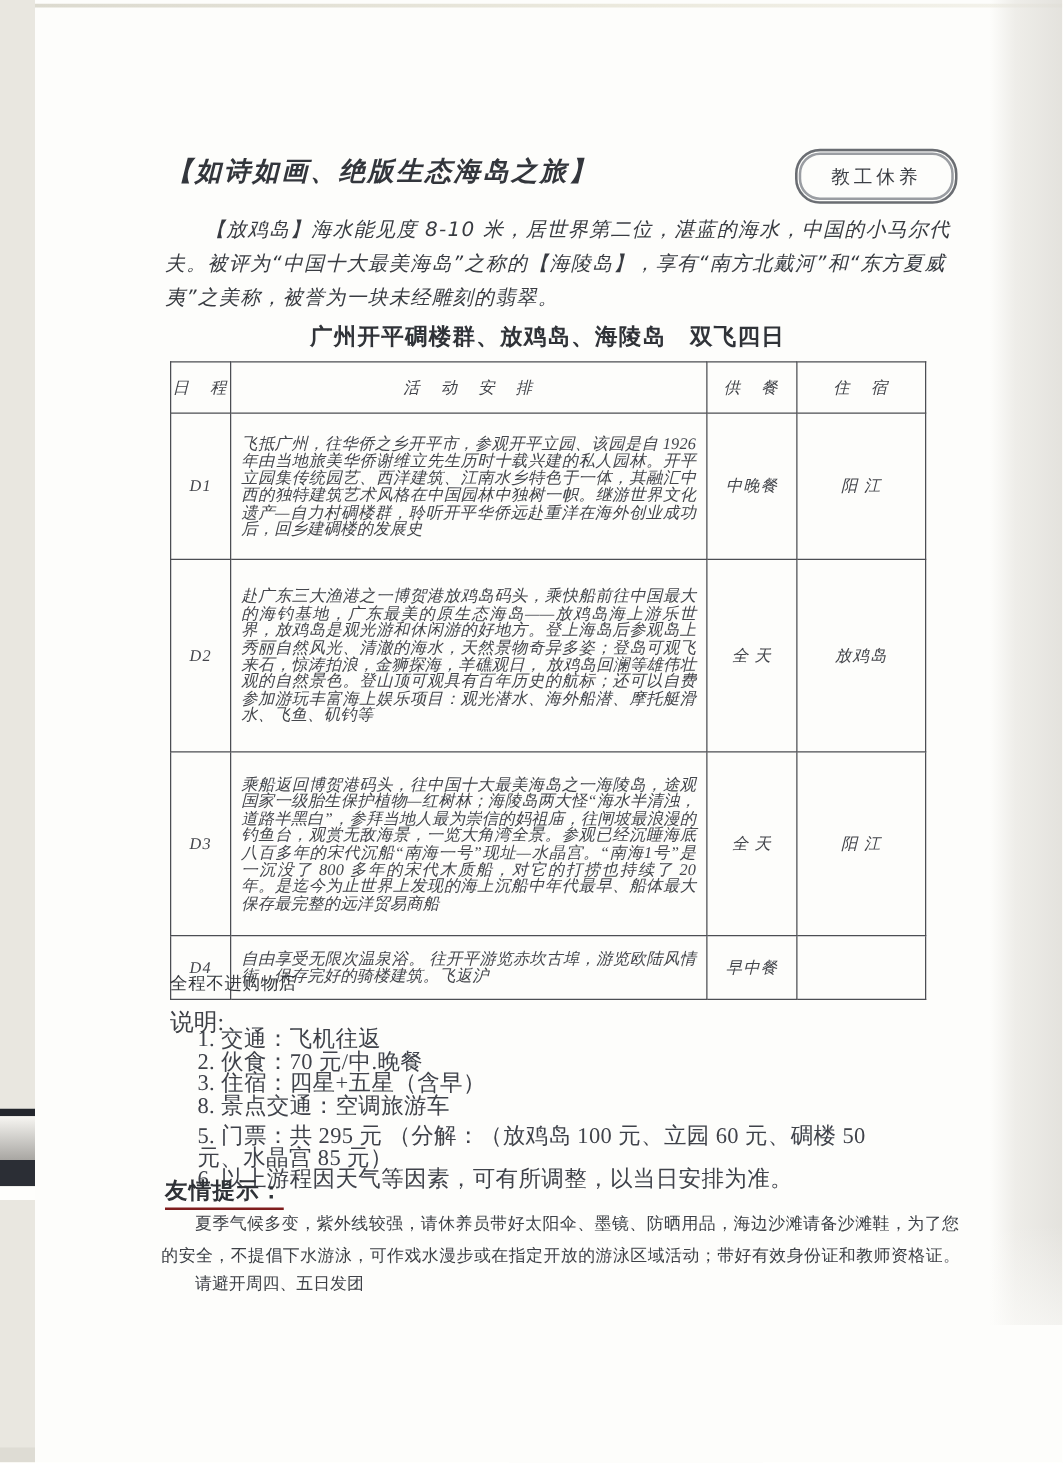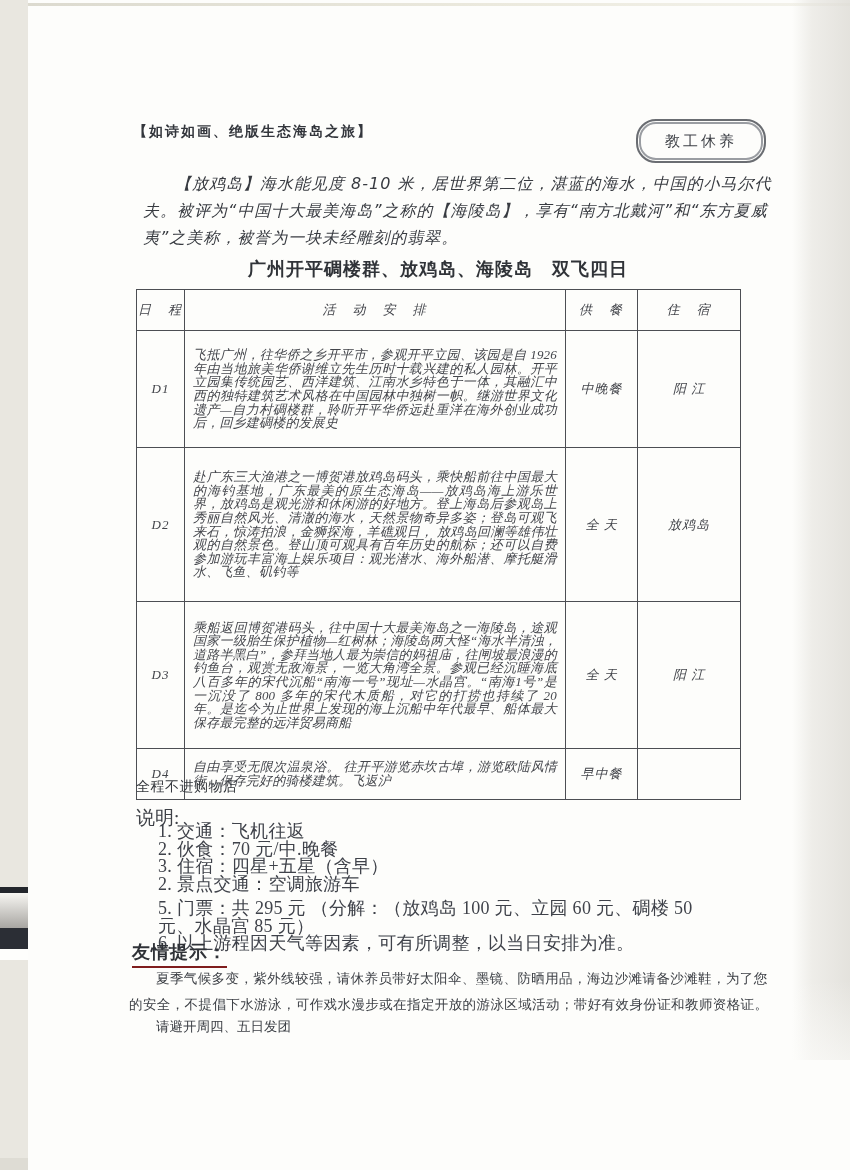--- a/index.html
+++ b/index.html
@@ -19,36 +19,36 @@
   .left-mark-grad{position:absolute;left:0;top:893px;width:28px;height:35px;background:linear-gradient(to bottom,#f7f6f2,#a8a6a2);}
   .left-mark-band{position:absolute;left:0;top:928px;width:28px;height:21px;background:#2b2e35;}
   .left-mark-gap{position:absolute;left:0;top:949px;width:28px;height:11px;background:#fefefc;}
   .edge-right{position:absolute;right:0;top:0;width:58px;height:1060px;
     background:linear-gradient(to right,rgba(226,224,218,0) 0%,rgba(226,224,218,.55) 35%,rgba(219,217,211,.75) 100%);}
   .edge-right-fade{position:absolute;right:0;top:980px;width:58px;height:190px;
     background:linear-gradient(to bottom,rgba(253,253,251,0),#fdfdfb 70%);}
   
   .headline{
     position:absolute;left:133px;top:123px;width:480px;
-    font-family:"DejaVu Sans", sans-serif;font-weight:bold;
-    font-size:14px;letter-spacing:2px;color:#33363c;
+    font-family:"DejaVu Sans", sans-serif;font-style:italic;font-weight:bold;
+    font-size:21px;letter-spacing:2px;color:#33363c;
   }
   .badge{
     position:absolute;left:636px;top:119px;width:126px;height:40px;
     border:2px solid #6a6d72;border-radius:20px;
     display:flex;align-items:center;justify-content:center;
     box-shadow:0 0 0 1px #fdfdfb inset,0 0 0 3px #9a9da2 inset;
     background:#fdfdfb;
   }
   .badge-text{
     font-family:Liberation Sans, sans-serif;
     font-size:15px;letter-spacing:3px;color:#3c3f45;white-space:nowrap;
   }
   .intro{
-    position:absolute;left:143px;top:170px;width:634px;
+    position:absolute;left:132px;top:170px;width:634px;
     font-family:"DejaVu Sans", sans-serif;font-style:italic;
     font-size:16px;line-height:27px;letter-spacing:1px;
     text-indent:2em;color:#383b41;
   }
   
   .table-title{
     position:absolute;left:136px;top:257px;width:604px;
     text-align:center;font-family:"Liberation Sans", sans-serif;
     font-size:18px;font-weight:bold;letter-spacing:1px;color:#303338;
   }
@@ -159,21 +159,21 @@
     </tr>
   </tbody>
     </table>
 
   <div class="no-shopping">全程不进购物店</div>
   <div class="notes-title">说明:</div>
   <ul class="notes-list">
     <li>1. 交通：飞机往返</li>
     <li>2. 伙食：70 元/中.晚餐</li>
     <li>3. 住宿：四星+五星（含早）</li>
-    <li>2. 景点交通：空调旅游车</li>
+    <li>8. 景点交通：空调旅游车</li>
     <li class="gap">5. 门票：共 295 元 （分解：（放鸡岛 100 元、立园 60 元、碉楼 50 元、水晶宫 85 元）</li>
     <li>6. 以上游程因天气等因素，可有所调整，以当日安排为准。</li>
   </ul>
 
   <div class="tips-title">友情提示：</div>
   <div class="tips-body">夏季气候多变，紫外线较强，请休养员带好太阳伞、墨镜、防晒用品，海边沙滩请备沙滩鞋，为了您的安全，不提倡下水游泳，可作戏水漫步或在指定开放的游泳区域活动；带好有效身份证和教师资格证。</div>
   <div class="tips-footer">请避开周四、五日发团</div>
 
 </div>
 

